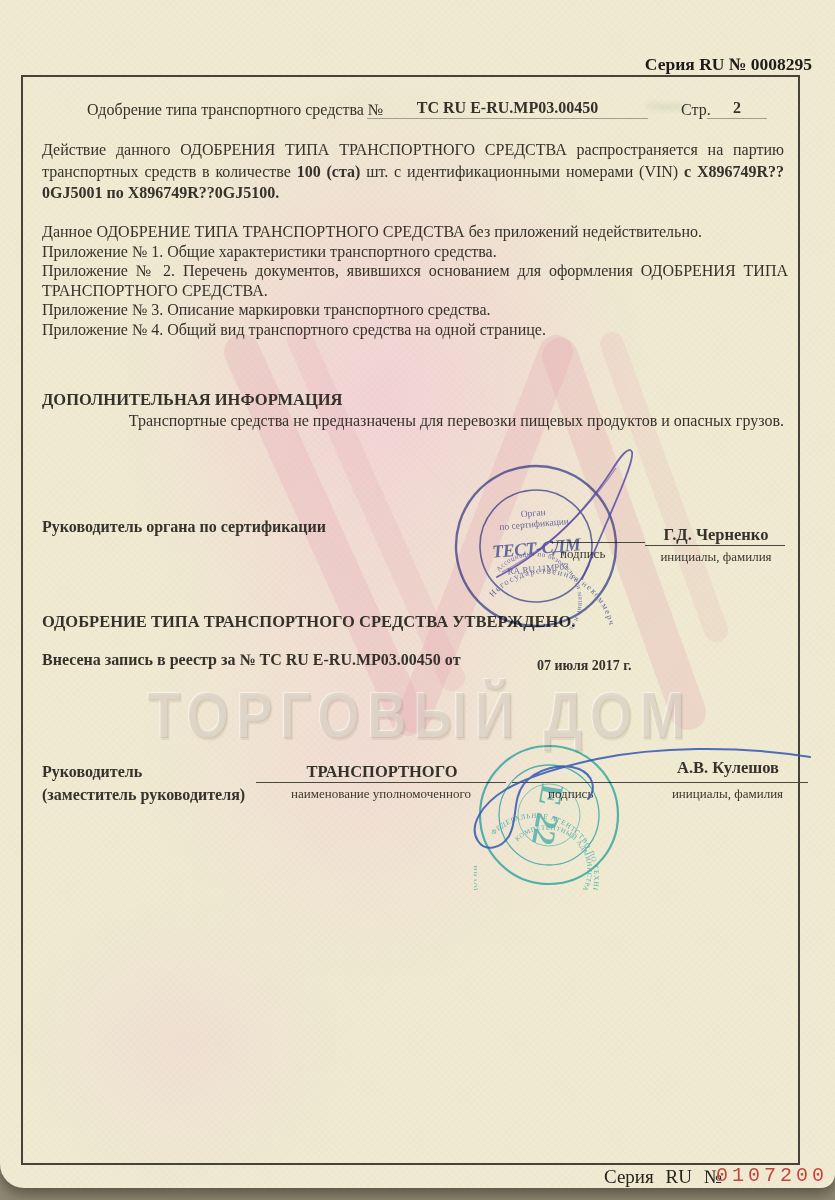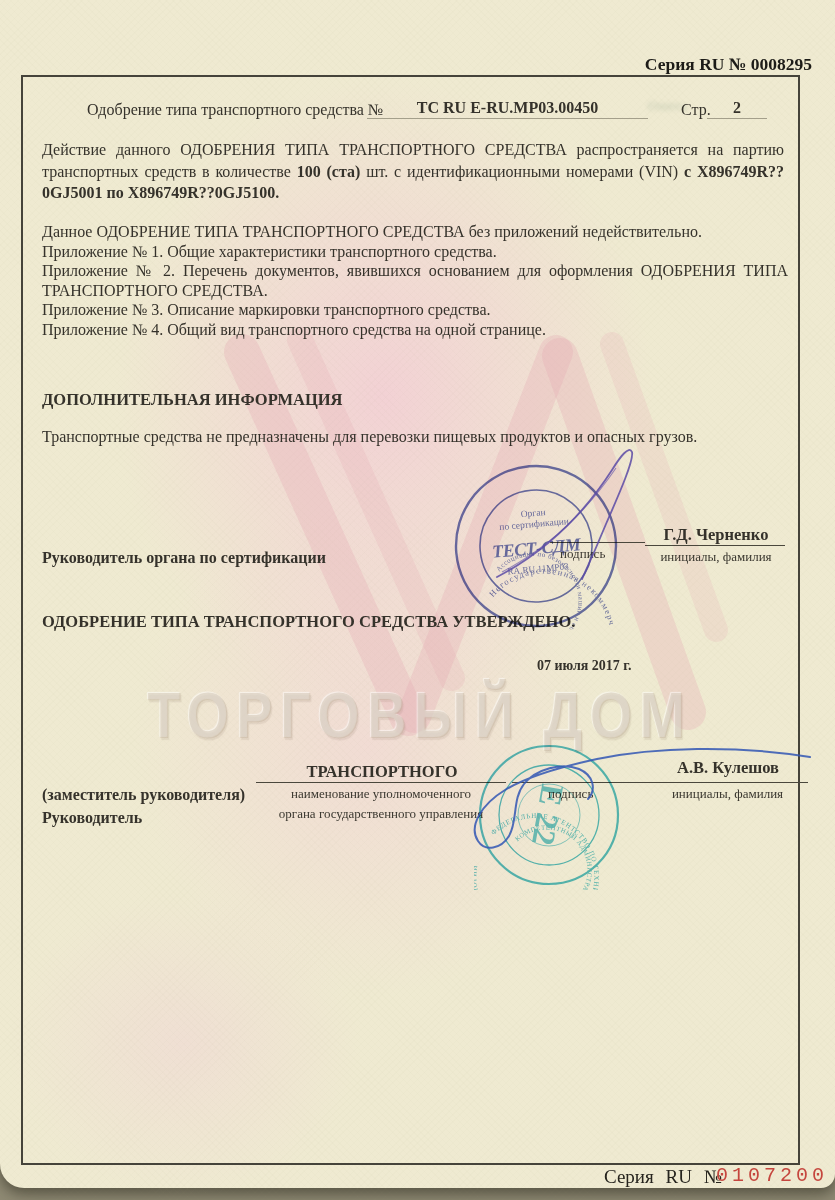--- a/index.html
+++ b/index.html
@@ -68,40 +68,40 @@
 
   <div class="abs" style="left:42px;top:222px;width:746px;font-size:16px;line-height:19.5px;">
     <div>Данное ОДОБРЕНИЕ ТИПА ТРАНСПОРТНОГО СРЕДСТВА без приложений недействительно.</div>
     <div>Приложение № 1. Общие характеристики транспортного средства.</div>
     <div class="just">Приложение № 2. Перечень документов, явившихся основанием для оформления ОДОБРЕНИЯ ТИПА ТРАНСПОРТНОГО СРЕДСТВА.</div>
     <div>Приложение № 3. Описание маркировки транспортного средства.</div>
     <div>Приложение № 4. Общий вид транспортного средства на одной странице.</div>
   </div>
 
   <div class="abs b" style="left:42px;top:390px;font-size:16.5px;">ДОПОЛНИТЕЛЬНАЯ ИНФОРМАЦИЯ</div>
-  <div class="abs fs16" style="left:42px;top:427px;width:742px;">Транспортные средства не предназначены для перевозки пищевых продуктов и опасных грузов.</div>
+  <div class="abs fs16" style="left:42px;top:411px;width:742px;text-align:right;">Транспортные средства не предназначены для перевозки пищевых продуктов и опасных грузов.</div>
 
-  <div class="abs b fs16" style="left:42px;top:548px;">Руководитель органа по сертификации</div>
+  <div class="abs b fs16" style="left:42px;top:517px;">Руководитель органа по сертификации</div>
   <div class="rule-dark" style="left:550px;top:542px;width:95px;"></div>
   <div class="abs small" style="left:560px;top:546px;">подпись</div>
   <div class="abs b ctr" style="left:650px;top:525px;width:132px;font-size:16.5px;">Г.Д. Черненко</div>
   <div class="rule-dark" style="left:645px;top:545px;width:140px;"></div>
   <div class="abs small ctr" style="left:650px;top:549px;width:132px;">инициалы, фамилия</div>
 
 
   <div class="abs b" style="left:42px;top:612px;font-size:16.5px;">ОДОБРЕНИЕ ТИПА ТРАНСПОРТНОГО СРЕДСТВА УТВЕРЖДЕНО.</div>
 
+  <div class="abs b fs16" style="left:42px;top:650px;">Внесена запись в реестр за № ТС RU E-RU.MP03.00450 от</div>
   <div class="abs b" style="left:537px;top:658px;font-size:14px;">07 июля 2017 г.</div>
 
-  <div class="abs b fs16" style="left:42px;top:808px;">Руководитель</div>
+  <div class="abs b fs16" style="left:42px;top:762px;">Руководитель</div>
   <div class="abs b fs16" style="left:42px;top:785px;">(заместитель руководителя)</div>
   <div class="abs b ctr" style="left:262px;top:762px;width:240px;font-size:16.5px;">ТРАНСПОРТНОГО</div>
   <div class="rule-dark" style="left:256px;top:782px;width:250px;"></div>
   <div class="abs small ctr" style="left:256px;top:786px;width:250px;">наименование уполномоченного</div>
-  <div class="abs small ctr" style="left:246px;top:806px;width:270px;">органа государственного управления</div>
   <div class="rule-dark" style="left:512px;top:782px;width:135px;"></div>
   <div class="abs small" style="left:548px;top:786px;">подпись</div>
   <div class="abs b ctr" style="left:648px;top:758px;width:160px;font-size:16.5px;">А.В. Кулешов</div>
   <div class="rule-dark" style="left:645px;top:782px;width:163px;"></div>
   <div class="abs small ctr" style="left:650px;top:786px;width:155px;">инициалы, фамилия</div>
 
   <svg class="abs" style="left:450px;top:460px;opacity:.82;transform:rotate(-5deg);mix-blend-mode:multiply;" width="172" height="172" viewBox="0 0 172 172">
     <defs>
       <path id="c1o" d="M 38.6,133.4 A 67,67 0 1 1 38.5,133.5"></path>
       <path id="c1i" d="M 47.1,108.5 A 45,45 0 1 1 47.0,108.6"></path>

